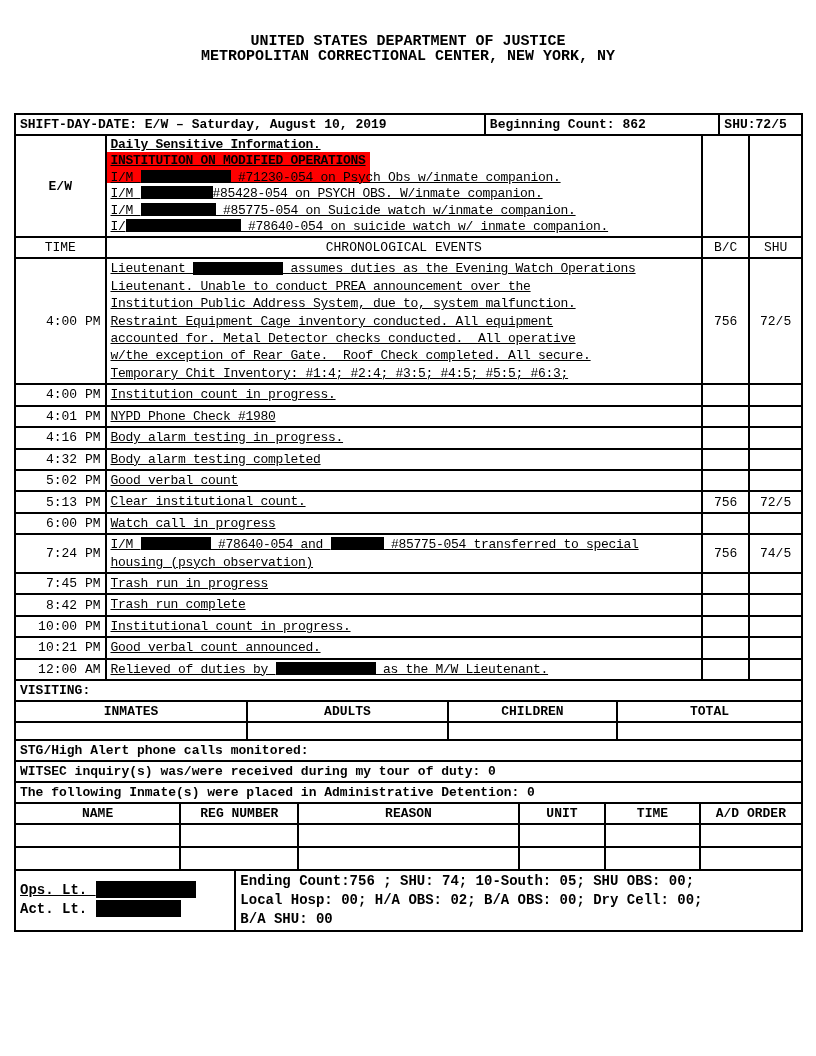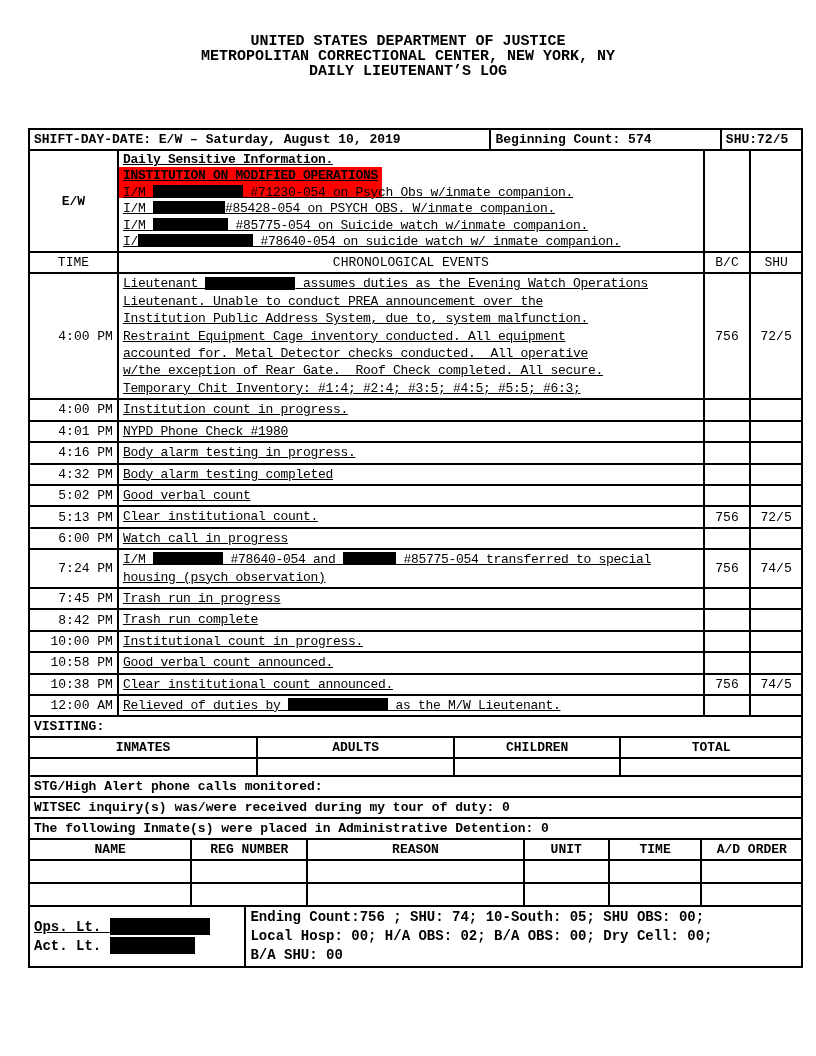--- a/index.html
+++ b/index.html
@@ -8,21 +8,21 @@
     position:relative; width:816px; height:1056px; margin:0 auto;
     background:#ffffff; color:#000;
     font-family:"Liberation Mono","DejaVu Sans Mono",monospace;
   }
   
   .doc-title { padding-top:34px; text-align:center; font-weight:bold;
                font-size:15px; line-height:15px; }
   .doc-title div { white-space:pre; }
 
   
-  .doc-table { margin:49px 13px 0 28px; }
+  .doc-table { margin:49px 13px 0 14px; }
   table.t { width:100%; border-collapse:separate; border-spacing:0;
             table-layout:fixed; border-left:2px solid #000; }
   table.t.first { border-top:2px solid #000; }
   table.t td { border-right:2px solid #000; border-bottom:2px solid #000;
                font-size:13px; line-height:17px; padding:1px 4px;
                vertical-align:middle; overflow:hidden; }
   .bold { font-weight:bold; }
   .center { text-align:center; }
 
   
@@ -66,35 +66,34 @@
   .footer-line .redact { height:17px; }
 </style>
 </head>
 <body>
 
 <div class="page">
 
   <div class="doc-title">
     <div>UNITED STATES DEPARTMENT OF JUSTICE</div>
     <div>METROPOLITAN CORRECTIONAL CENTER, NEW YORK, NY</div>
-    <div>DAILY LIEUTENANT’S LOG</div>
   </div>
 
   <div class="doc-table">
 
     <table class="t first">
       <colgroup>
           <col class="w-top1">
           <col class="w-top2">
           <col class="w-top3">
         </colgroup>
       <tbody>
           <tr>
         <td class="bold">SHIFT-DAY-DATE: E/W – Saturday, August 10, 2019</td>
-        <td class="bold">Beginning Count: 574</td>
+        <td class="bold">Beginning Count: 862</td>
         <td class="bold">SHU:72/5</td>
       </tr>
     </tbody>
       </table>
 
     <table class="t">
       <colgroup>
           <col class="w-time">
           <col class="w-events">
           <col class="w-bc">
@@ -230,34 +229,26 @@
           </tr>
           <tr>
             <td class="time-cell">10:00 PM</td>
             <td class="events-cell">
               <div class="seg-line"><span>Institutional count in progress.</span></div>
             </td>
             <td class="center"></td>
             <td class="center"></td>
           </tr>
           <tr>
-            <td class="time-cell">10:58 PM</td>
+            <td class="time-cell">10:21 PM</td>
             <td class="events-cell">
               <div class="seg-line"><span>Good verbal count announced.</span></div>
             </td>
             <td class="center"></td>
             <td class="center"></td>
-          </tr>
-          <tr>
-            <td class="time-cell">10:38 PM</td>
-            <td class="events-cell">
-              <div class="seg-line"><span>Clear institutional count announced.</span></div>
-            </td>
-            <td class="center">756</td>
-            <td class="center">74/5</td>
           </tr>
           <tr>
             <td class="time-cell">12:00 AM</td>
             <td class="events-cell">
               <div class="seg-line"><span>Relieved of duties by </span><span class="redact" style="width: 100px;"></span><span> as the M/W Lieutenant.</span></div>
             </td>
             <td class="center"></td>
             <td class="center"></td>
           </tr>
         </tbody>

